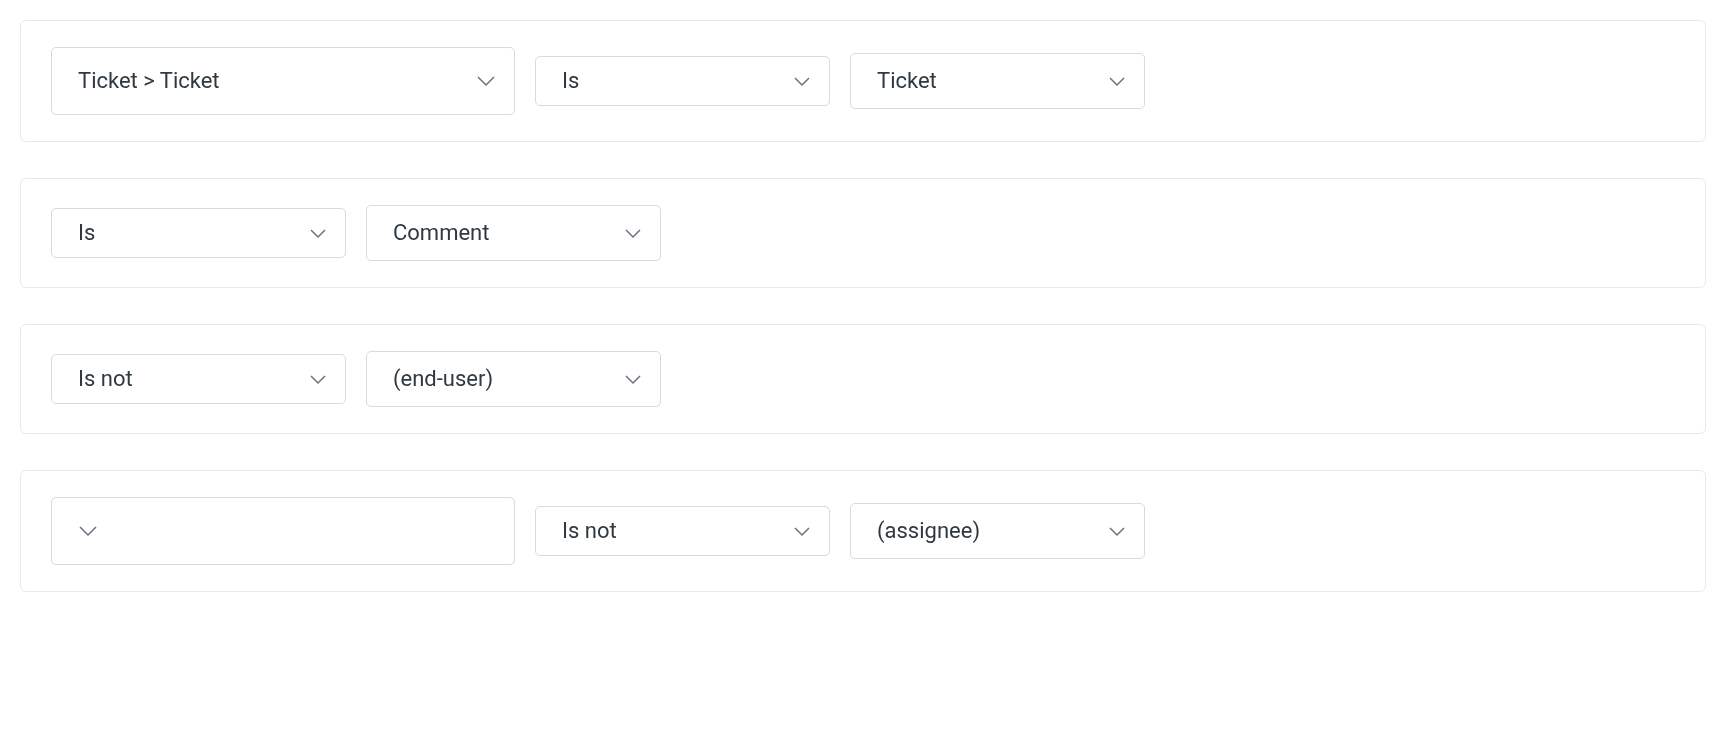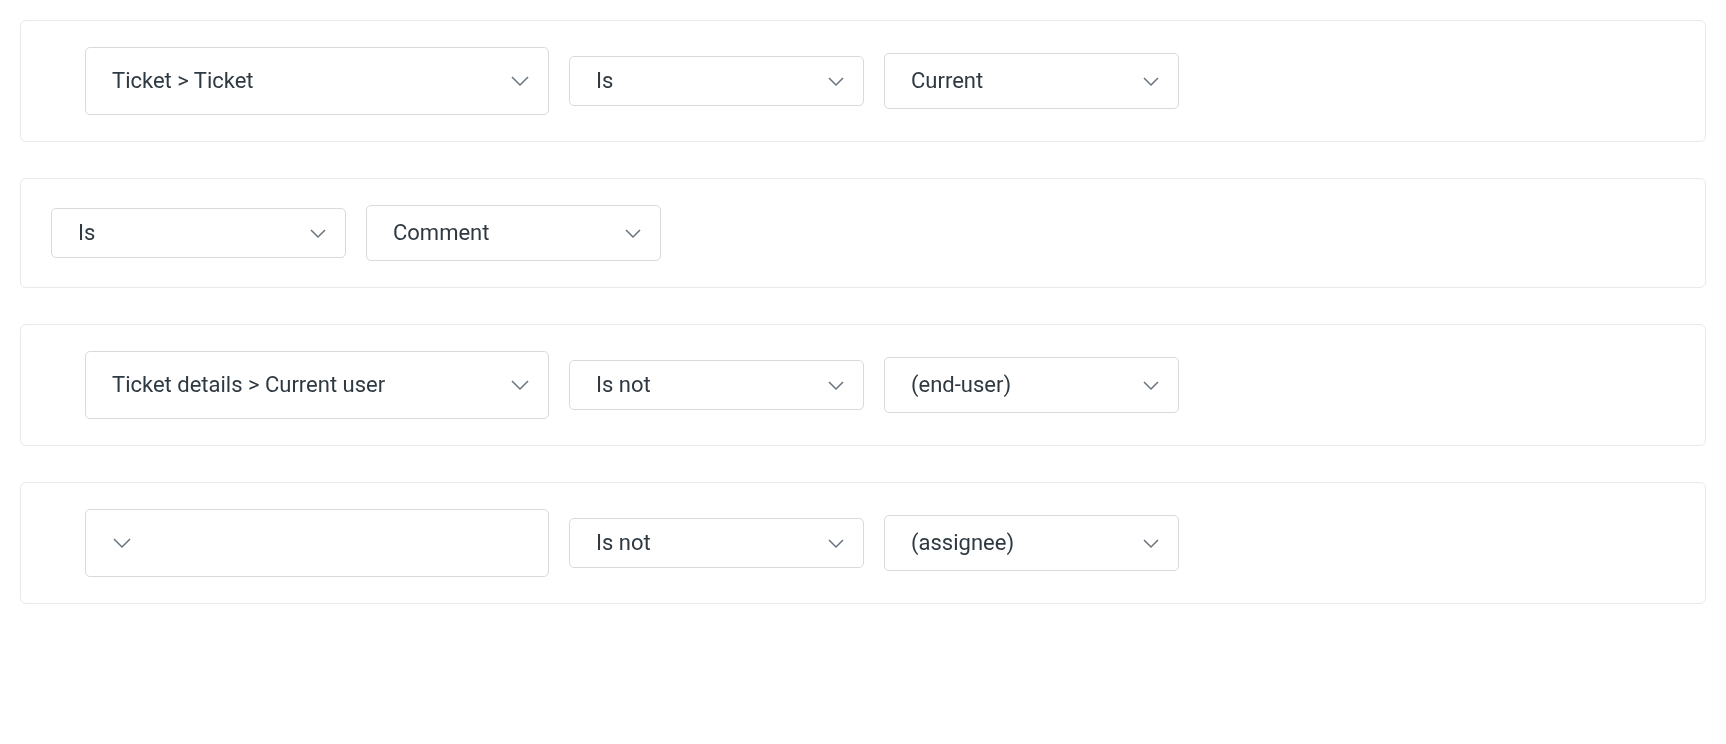--- a/index.html
+++ b/index.html
@@ -31,21 +31,20 @@
       justify-content: space-between;
       border: 1px solid #d8dadc;
       border-radius: 5px;
       background: #ffffff;
       cursor: pointer;
       padding: 0 18px 0 26px;
     }
     .select-box.field {
       width: 464px;
       height: 68px;
-      margin-left: 34px;
     }
     .select-box.operator {
       width: 295px;
       height: 50px;
     }
     .select-box.value {
       width: 295px;
       height: 56px;
     }
     .select-text {
@@ -82,21 +81,21 @@
       </div>
       <div class="select-box operator">
         <span class="select-text">Is</span>
         <span class="chevron">
           <svg width="18" height="11" viewBox="0 0 18 11">
               <polyline points="2,2 9,9 16,2"></polyline>
             </svg>
         </span>
       </div>
       <div class="select-box value">
-        <span class="select-text">Current</span>
+        <span class="select-text">Ticket</span>
         <span class="chevron">
           <svg width="18" height="11" viewBox="0 0 18 11">
               <polyline points="2,2 9,9 16,2"></polyline>
             </svg>
         </span>
       </div>
     </div>
   </div>
 
   <div class="condition-row">
@@ -115,28 +114,20 @@
           <svg width="18" height="11" viewBox="0 0 18 11">
               <polyline points="2,2 9,9 16,2"></polyline>
             </svg>
         </span>
       </div>
     </div>
   </div>
 
   <div class="condition-row">
     <div class="condition-inner">
-      <div class="select-box field">
-        <span class="select-text">Ticket details &gt; Current user</span>
-        <span class="chevron">
-          <svg width="20" height="12" viewBox="0 0 20 12">
-              <polyline points="2,2 10,10 18,2"></polyline>
-            </svg>
-        </span>
-      </div>
       <div class="select-box operator">
         <span class="select-text">Is not</span>
         <span class="chevron">
           <svg width="18" height="11" viewBox="0 0 18 11">
               <polyline points="2,2 9,9 16,2"></polyline>
             </svg>
         </span>
       </div>
       <div class="select-box value">
         <span class="select-text">(end-user)</span>

